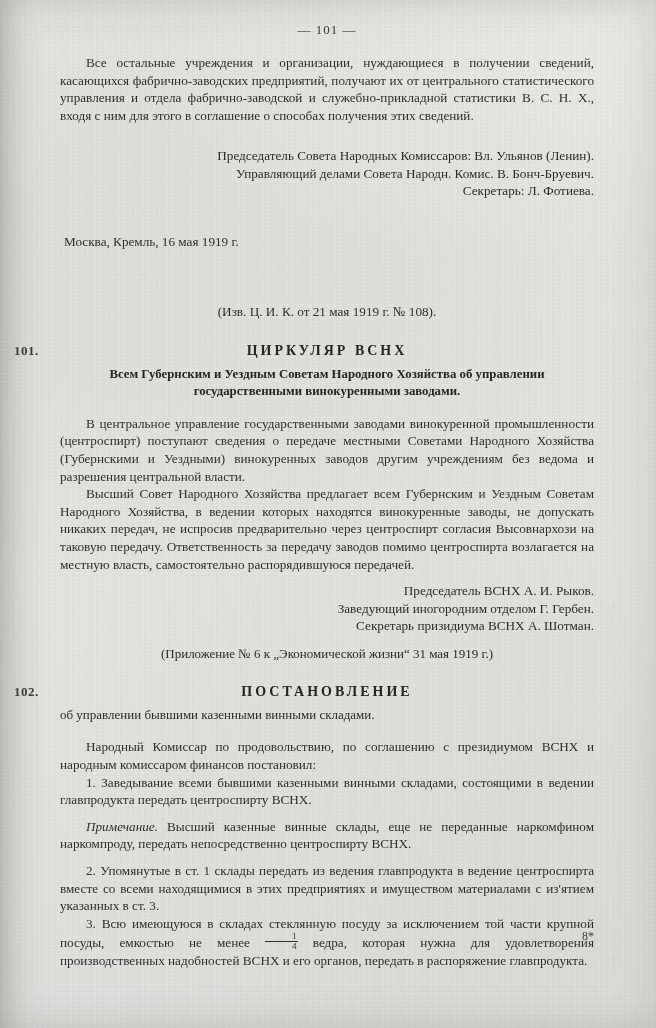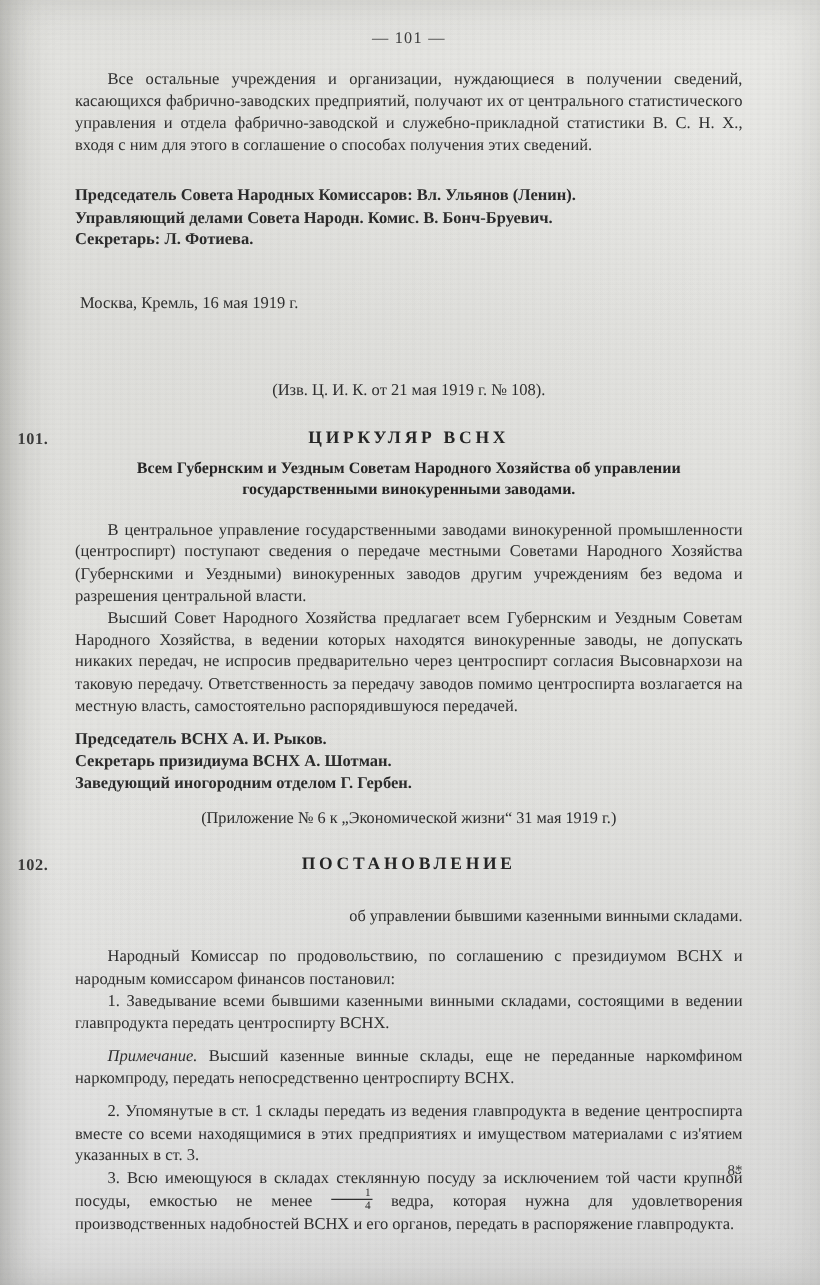--- a/index.html
+++ b/index.html
@@ -54,24 +54,24 @@
     text-justify: inter-word;
     color: #2e2e2e;
   }
   .indent { text-indent: 26px; }
   .para-block { margin-bottom: 14px; }
   .center { text-align: center; text-indent: 0; margin-top: 44px; }
   .smallgap { height: 9px; }
   .gap { height: 15px; }
   .biggap { height: 22px; }
   .sig {
-    text-align: left;
+    text-align: right;
     font-size: 13.2px;
     line-height: 17.4px;
-    font-weight: bold;
+    font-weight: normal;
     color: #2b2b2b;
   }
   .sig-line { display: block; }
   .dateline {
     font-size: 13.2px;
     line-height: 17.6px;
     text-indent: 0;
     padding-left: 4px;
     margin-top: 24px;
   }
@@ -95,25 +95,25 @@
   }
   .head-sub {
     text-align: center;
     font-size: 12.8px;
     font-weight: bold;
     line-height: 17px;
     color: #252525;
     margin: 7px 22px 0 22px;
   }
   .head-sub2 {
-    text-align: right;
+    text-align: left;
     font-size: 13px;
     line-height: 17px;
     color: #2b2b2b;
-    margin: 24px 0 0 0;
+    margin: 6px 0 0 0;
   }
   .note { text-indent: 26px; }
   .note i { font-style: italic; }
   .appendix {
     text-align: center;
     font-size: 13px;
     margin-top: 12px;
   }
   .footmark {
     position: absolute;
@@ -179,22 +179,22 @@
 
       <div class="gap"></div>
 
       <p class="indent">В центральное управление государственными заводами винокуренной промышленности (центроспирт) поступают сведения о передаче местными Советами Народного Хозяйства (Губернскими и Уездными) винокуренных заводов другим учреждениям без ведома и разрешения центральной власти.</p>
       <p class="indent">Высший Совет Народного Хозяйства предлагает всем Губернским и Уездным Советам Народного Хозяйства, в ведении которых находятся винокуренные заводы, не допускать никаких передач, не испросив предварительно через центроспирт согласия Высовнархози на таковую передачу. Ответственность за передачу заводов помимо центроспирта возлагается на местную власть, самостоятельно распорядившуюся передачей.</p>
 
       <div class="smallgap"></div>
 
       <div class="sig">
         <span class="sig-line">Председатель ВСНХ А. И. Рыков.</span>
+        <span class="sig-line">Заведующий иногородним отделом Г. Гербен.</span>
         <span class="sig-line">Секретарь призидиума ВСНХ А. Шотман.</span>
-        <span class="sig-line">Заведующий иногородним отделом Г. Гербен.</span>
       </div>
 
       <div class="appendix">(Приложение № 6 к „Экономической жизни“ 31 мая 1919 г.)</div>
     </div>
 
     <div class="biggap"></div>
 
     <div class="sec-wrap">
       <span class="sec-num">102.</span>
       <div class="head-title">ПОСТАНОВЛЕНИЕ</div>

